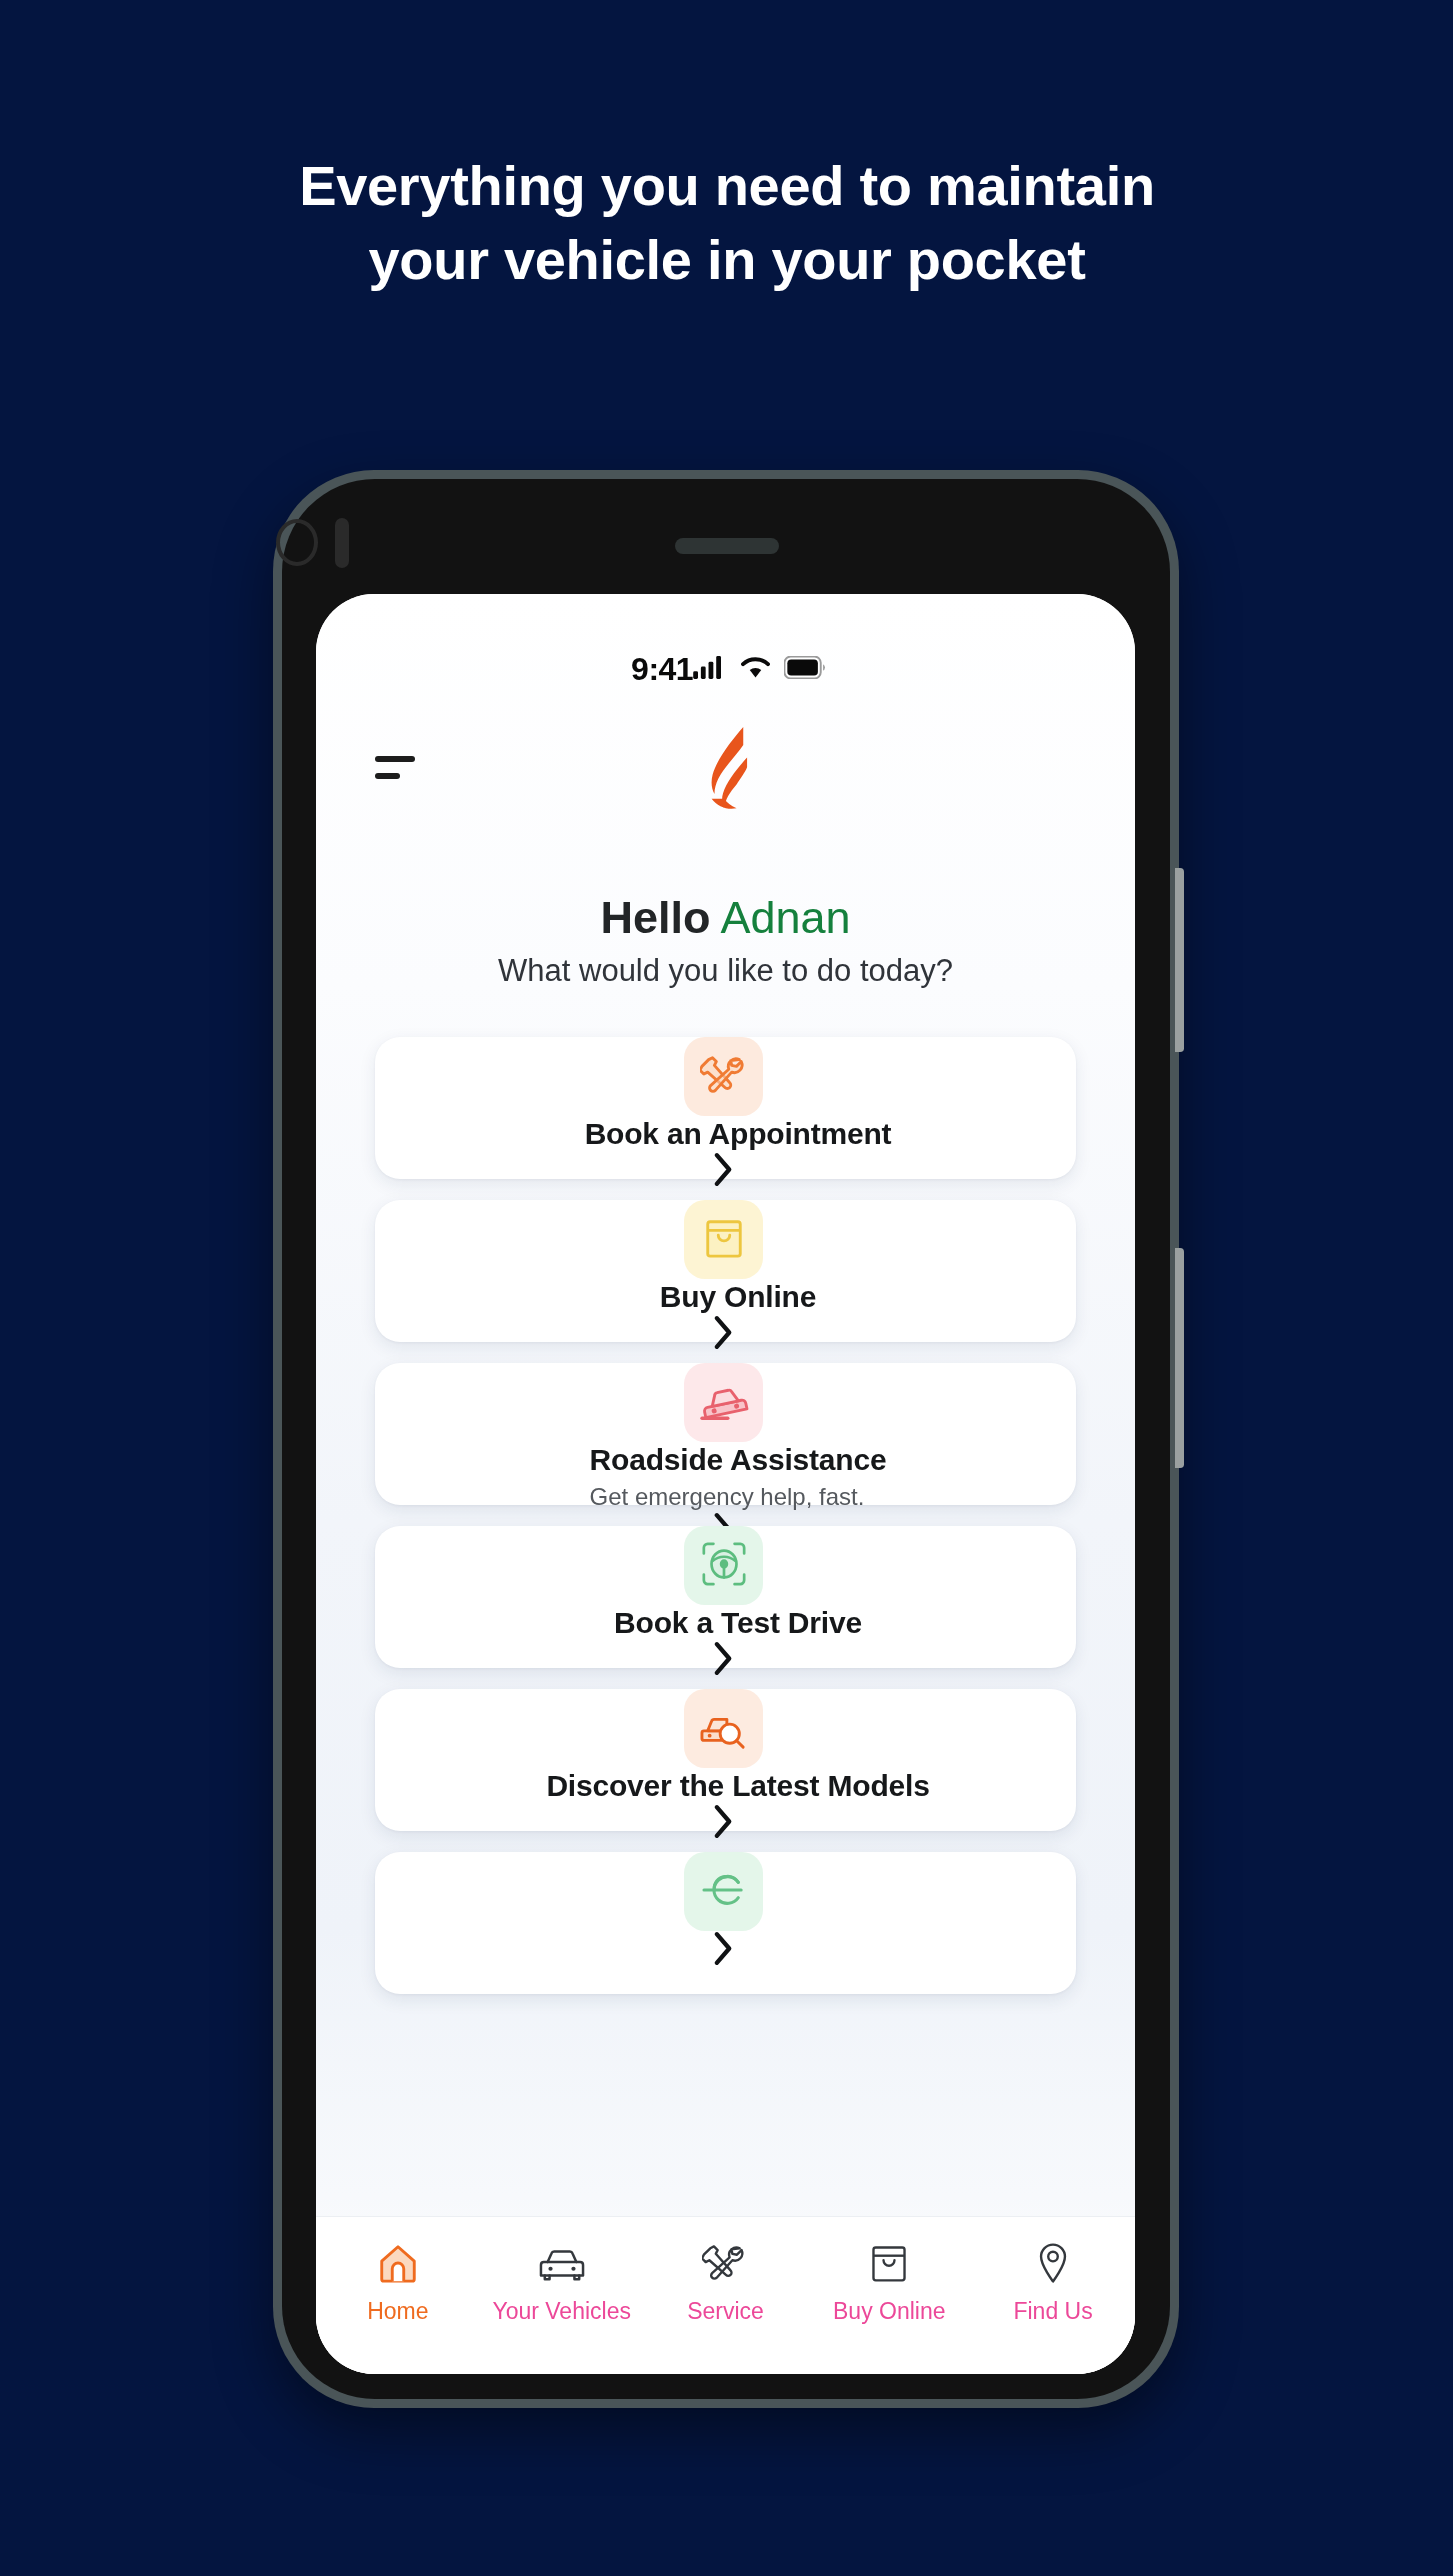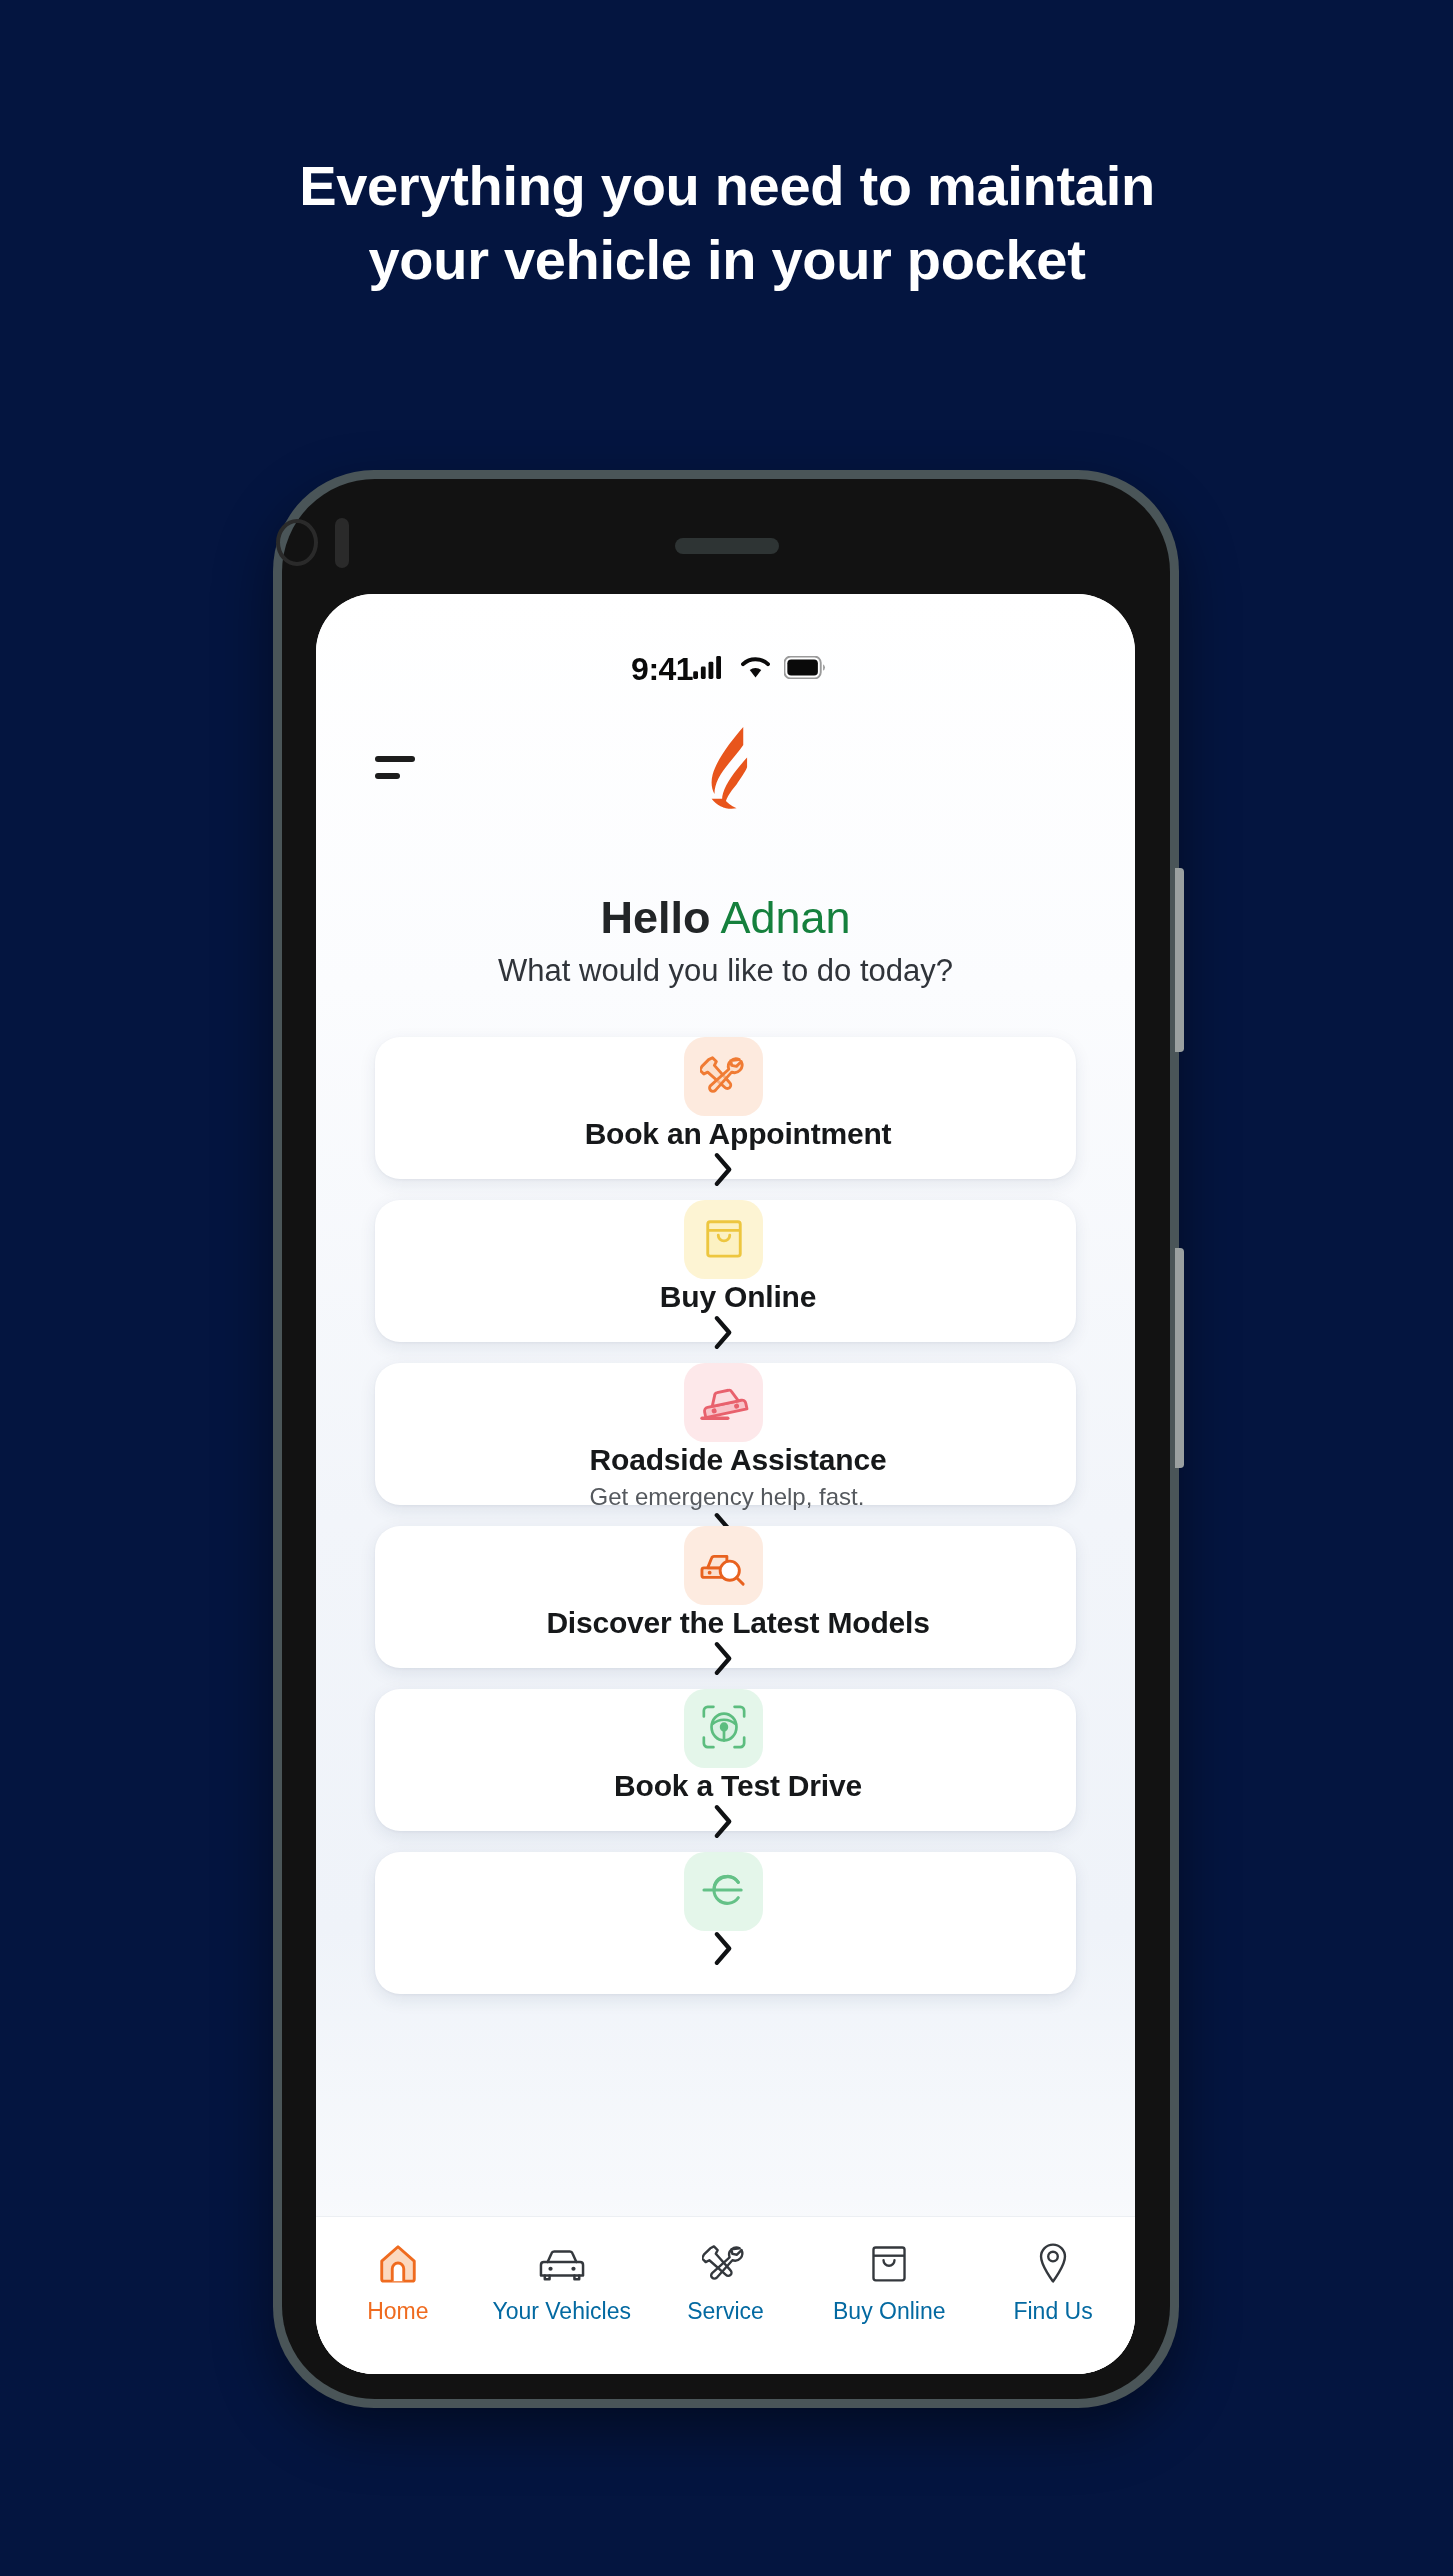--- a/index.html
+++ b/index.html
@@ -253,21 +253,21 @@
   .nav-item {
     flex: 1;
     display: flex;
     flex-direction: column;
     align-items: center;
     gap: 9.6px;
     cursor: pointer;
   }
   .nav-label {
     font-size: 23px;
-    color: #0369a1;
+    color: #ec4899;
   }
   .nav-item.active .nav-label { color: #ef6b1f; }
 
   .nav-icon { height: 50px; display: flex; align-items: center; }
 </style>
 </head>
 <body>
 
 <div class="page">
 
@@ -391,44 +391,20 @@
                 <circle cx="14" cy="31" r="2.6" fill="#e8616d"></circle>
                 <circle cx="38" cy="31" r="2.6" fill="#e8616d"></circle>
               </g>
               <line x1="3" y1="41" x2="30" y2="41" stroke="#e8616d" stroke-width="3.5" stroke-linecap="round"></line>
             </svg>
           </span>
         </div>
         <div class="card-text">
           <div class="card-title">Roadside Assistance</div>
           <div class="card-sub">Get emergency help, fast.</div>
-        </div>
-        <div class="chevron">
-          <svg width="21" height="35" viewBox="0 0 22 36">
-              <path d="M4 3 L17 18 L4 33" stroke="#101214" stroke-width="4.5" fill="none" stroke-linecap="round" stroke-linejoin="round"></path>
-            </svg>
-        </div>
-      </div>
-
-      <div class="card">
-        <div class="card-icon" style="background:#fdebe0">
-          <span>
-            <svg width="50" height="46" viewBox="0 0 52 48">
-              <g stroke="#e8621f" stroke-width="3" fill="none" stroke-linejoin="round" stroke-linecap="round">
-                <path d="M5 28 h26 v10 h-26 a2 2 0 0 1 -2 -2 v-6 a2 2 0 0 1 2 -2 z" fill="#fad3bb" fill-opacity="0.55"></path>
-                <path d="M9 28 l4 -10 a3 3 0 0 1 3 -2 h13 v12 z" fill="#fae1d1" fill-opacity="0.6"></path>
-                <circle cx="11" cy="33" r="2" fill="#e8621f" stroke="none"></circle>
-                <circle cx="32" cy="31" r="10" fill="#ffffff"></circle>
-                <line x1="39" y1="38" x2="46" y2="45"></line>
-              </g>
-            </svg>
-          </span>
-        </div>
-        <div class="card-text">
-          <div class="card-title">Discover the Latest Models</div>
         </div>
         <div class="chevron">
           <svg width="21" height="35" viewBox="0 0 22 36">
               <path d="M4 3 L17 18 L4 33" stroke="#101214" stroke-width="4.5" fill="none" stroke-linecap="round" stroke-linejoin="round"></path>
             </svg>
         </div>
       </div>
 
       <div class="card">
         <div class="card-icon" style="background:#e4f6ea">
@@ -451,20 +427,44 @@
           <div class="card-title">Book a Test Drive</div>
         </div>
         <div class="chevron">
           <svg width="21" height="35" viewBox="0 0 22 36">
               <path d="M4 3 L17 18 L4 33" stroke="#101214" stroke-width="4.5" fill="none" stroke-linecap="round" stroke-linejoin="round"></path>
             </svg>
         </div>
       </div>
 
       <div class="card">
+        <div class="card-icon" style="background:#fdebe0">
+          <span>
+            <svg width="50" height="46" viewBox="0 0 52 48">
+              <g stroke="#e8621f" stroke-width="3" fill="none" stroke-linejoin="round" stroke-linecap="round">
+                <path d="M5 28 h26 v10 h-26 a2 2 0 0 1 -2 -2 v-6 a2 2 0 0 1 2 -2 z" fill="#fad3bb" fill-opacity="0.55"></path>
+                <path d="M9 28 l4 -10 a3 3 0 0 1 3 -2 h13 v12 z" fill="#fae1d1" fill-opacity="0.6"></path>
+                <circle cx="11" cy="33" r="2" fill="#e8621f" stroke="none"></circle>
+                <circle cx="32" cy="31" r="10" fill="#ffffff"></circle>
+                <line x1="39" y1="38" x2="46" y2="45"></line>
+              </g>
+            </svg>
+          </span>
+        </div>
+        <div class="card-text">
+          <div class="card-title">Discover the Latest Models</div>
+        </div>
+        <div class="chevron">
+          <svg width="21" height="35" viewBox="0 0 22 36">
+              <path d="M4 3 L17 18 L4 33" stroke="#101214" stroke-width="4.5" fill="none" stroke-linecap="round" stroke-linejoin="round"></path>
+            </svg>
+        </div>
+      </div>
+
+      <div class="card">
         <div class="card-icon" style="background:#e4f6ea">
           <span>
             <svg width="50" height="42" viewBox="0 0 52 44">
               <g fill="none" stroke="#64c187" stroke-width="3.2" stroke-linecap="round">
                 <path d="M41 14 a14 14 0 1 0 0 16"></path>
                 <path d="M41 14 a14 14 0 0 0 -14 -6 a12 12 0 0 0 -11 14"></path>
                 <line x1="5" y1="22" x2="44" y2="22"></line>
               </g>
             </svg>
           </span>

